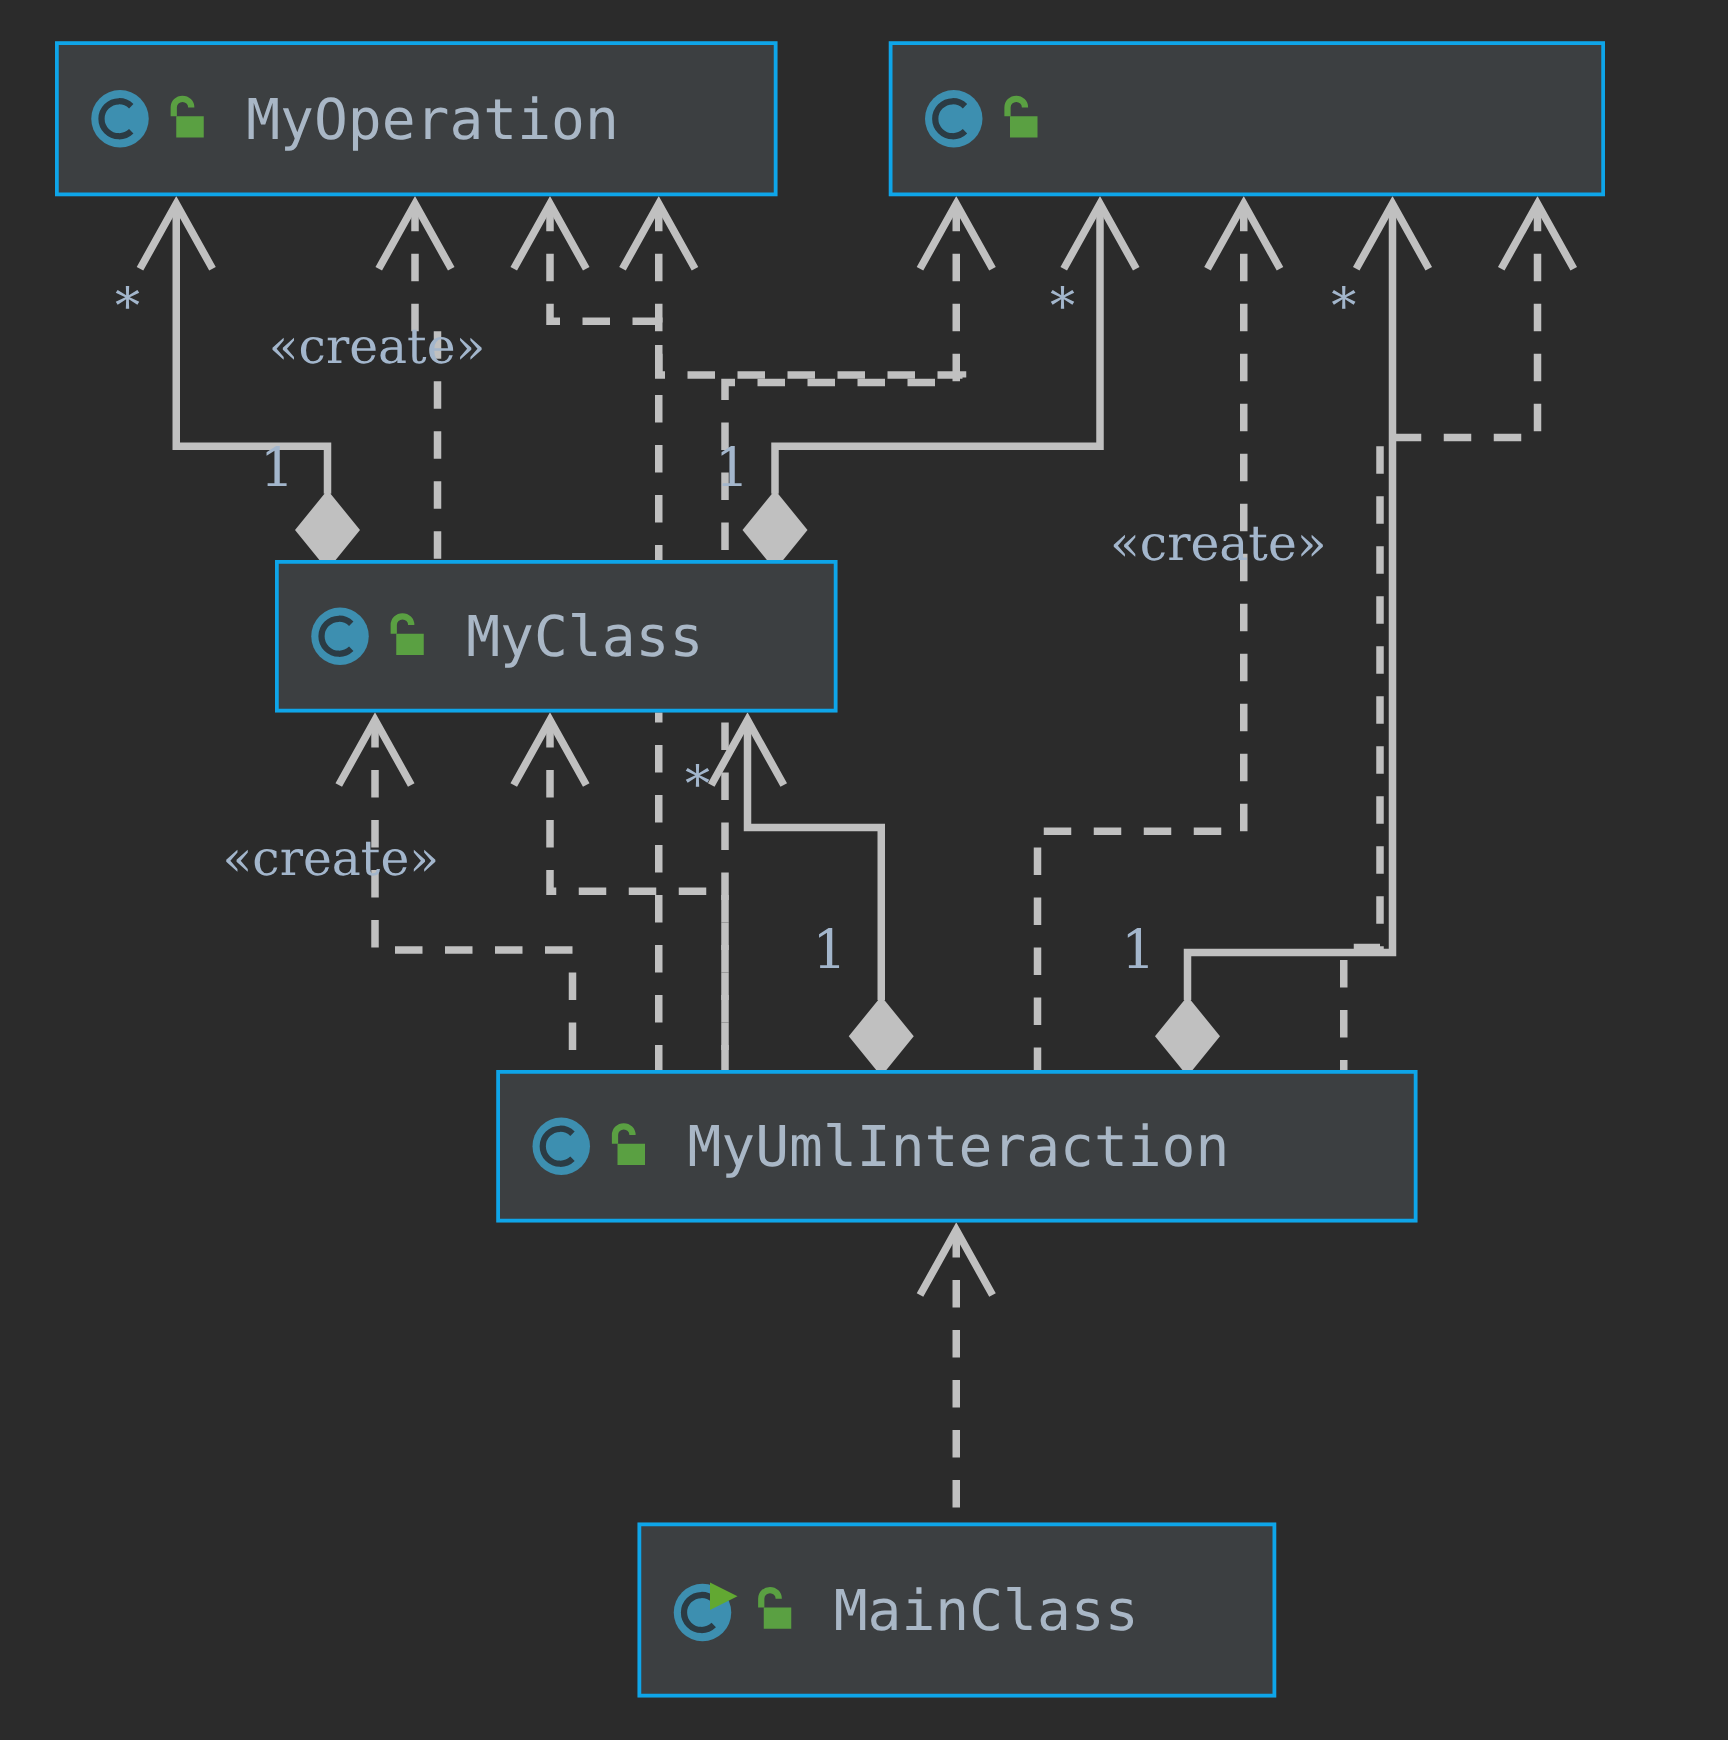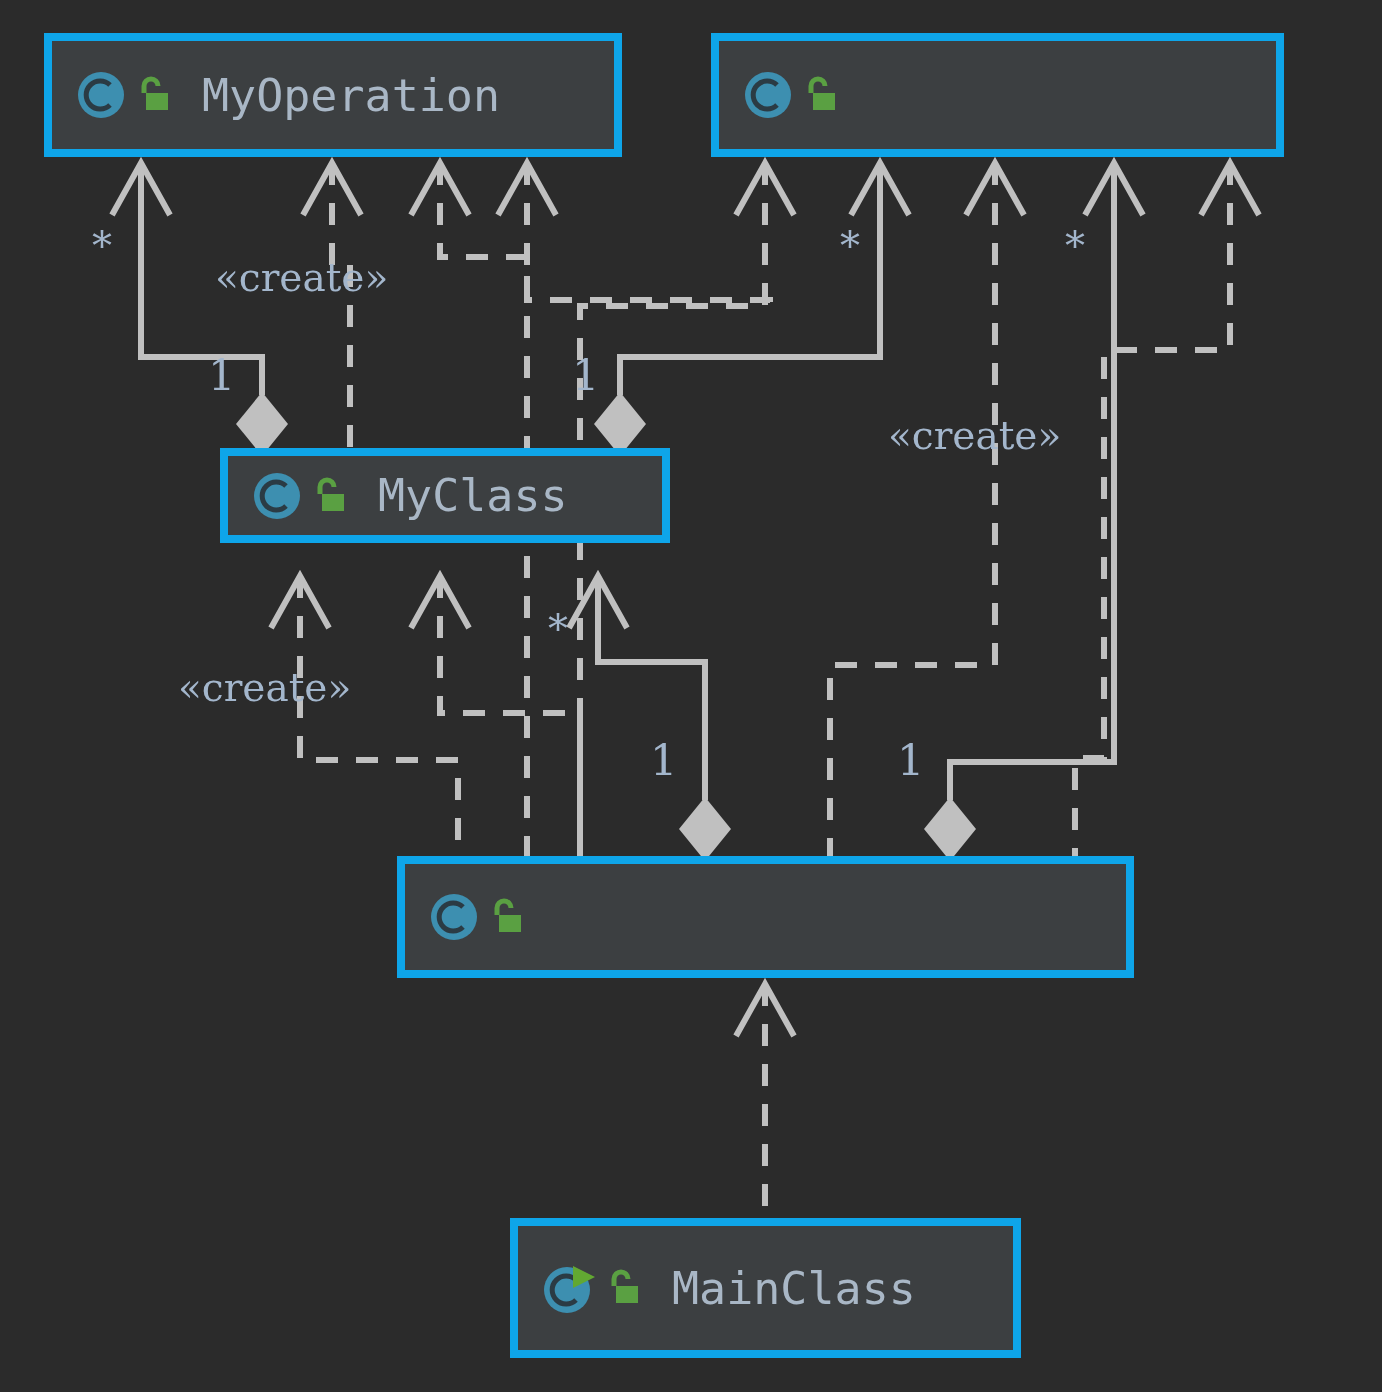--- a/index.html
+++ b/index.html
@@ -22,21 +22,21 @@
   svg.edges {
     position: absolute;
     left: 0; top: 0;
     width: 1382px;
     height: 1392px;
   }
   .uml-node {
     position: absolute;
     box-sizing: border-box;
     background: #3c3f41;
-    border: 8px solid #0ea5e9;
+    border: 3px solid #0ea5e9;
     display: flex;
     align-items: center;
     padding-left: 22px;
     z-index: 5;
   }
   .node-icons {
     display: flex;
     align-items: center;
     flex: 0 0 auto;
   }
@@ -162,21 +162,21 @@
         <circle cx="27" cy="27" r="23" fill="#3d8fb0"></circle>
         <path d="M36,17 A14,14 0 1,0 36,37" fill="none" stroke="#2b3b44" stroke-width="5"></path>
       </svg>
       <svg class="lock-icon" width="38" height="40" viewBox="0 0 38 40">
         <path d="M10,18 L10,11 A7,7 0 0,1 24,11" fill="none" stroke="#5aa042" stroke-width="5"></path>
         <rect x="12" y="18" width="22" height="17" fill="#5aa042"></rect>
       </svg>
     </span>
   </div>
 
-  <div class="uml-node" style="left:220px; top:448px; width:450px; height:95px;">
+  <div class="uml-node" style="left:220px; top:448px; width:450px; height:122px;">
     <span class="node-icons">
       <svg class="class-icon" width="54" height="54" viewBox="0 0 54 54">
         <circle cx="27" cy="27" r="23" fill="#3d8fb0"></circle>
         <path d="M36,17 A14,14 0 1,0 36,37" fill="none" stroke="#2b3b44" stroke-width="5"></path>
       </svg>
       <svg class="lock-icon" width="38" height="40" viewBox="0 0 38 40">
         <path d="M10,18 L10,11 A7,7 0 0,1 24,11" fill="none" stroke="#5aa042" stroke-width="5"></path>
         <rect x="12" y="18" width="22" height="17" fill="#5aa042"></rect>
       </svg>
     </span>
@@ -187,20 +187,21 @@
     <span class="node-icons">
       <svg class="class-icon" width="54" height="54" viewBox="0 0 54 54">
         <circle cx="27" cy="27" r="23" fill="#3d8fb0"></circle>
         <path d="M36,17 A14,14 0 1,0 36,37" fill="none" stroke="#2b3b44" stroke-width="5"></path>
       </svg>
       <svg class="lock-icon" width="38" height="40" viewBox="0 0 38 40">
         <path d="M10,18 L10,11 A7,7 0 0,1 24,11" fill="none" stroke="#5aa042" stroke-width="5"></path>
         <rect x="12" y="18" width="22" height="17" fill="#5aa042"></rect>
       </svg>
     </span>
+    <span class="node-label">MyUmlInteraction</span>
   </div>
 
   <div class="uml-node" style="left:510px; top:1218px; width:511px; height:140px;">
     <span class="node-icons">
       <svg class="class-icon" width="58" height="54" viewBox="0 0 58 54">
         <circle cx="27" cy="29" r="23" fill="#3d8fb0"></circle>
         <path d="M36,19 A14,14 0 1,0 36,39" fill="none" stroke="#2b3b44" stroke-width="5"></path>
         <polygon points="33,5 55,16 33,27" fill="#62a832"></polygon>
       </svg>
       <svg class="lock-icon" width="38" height="40" viewBox="0 0 38 40">

